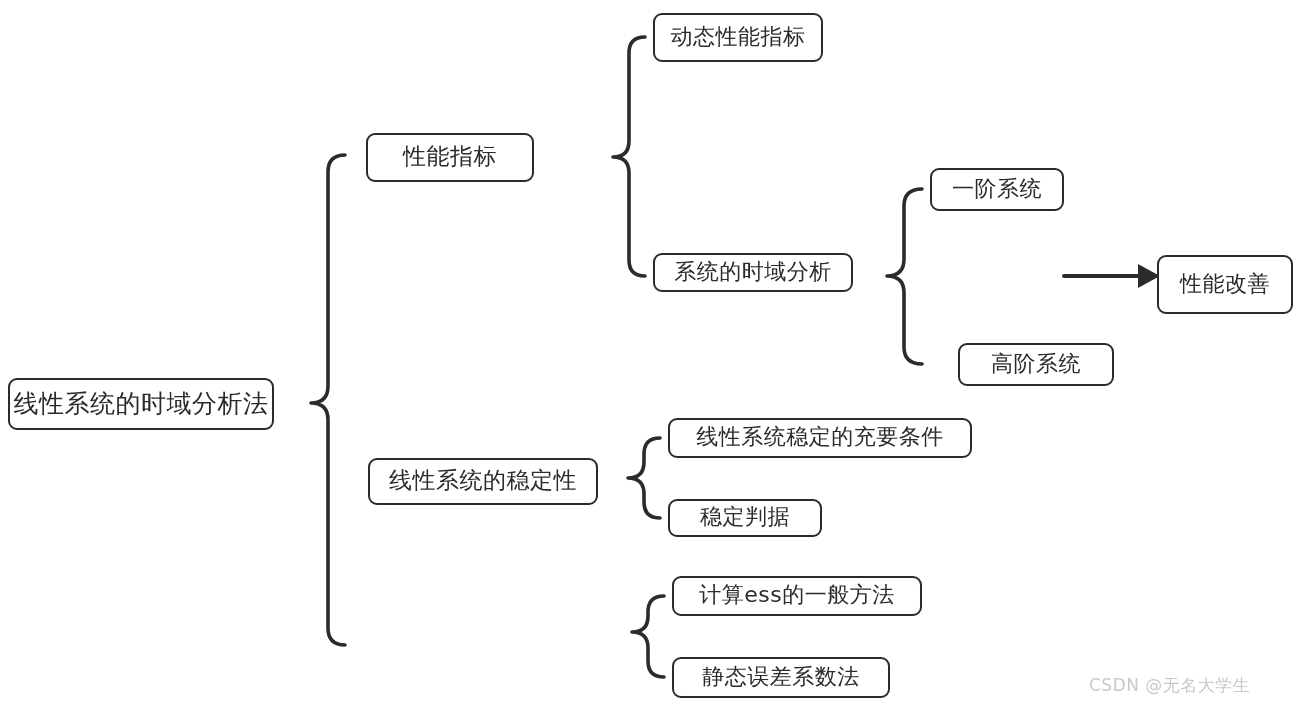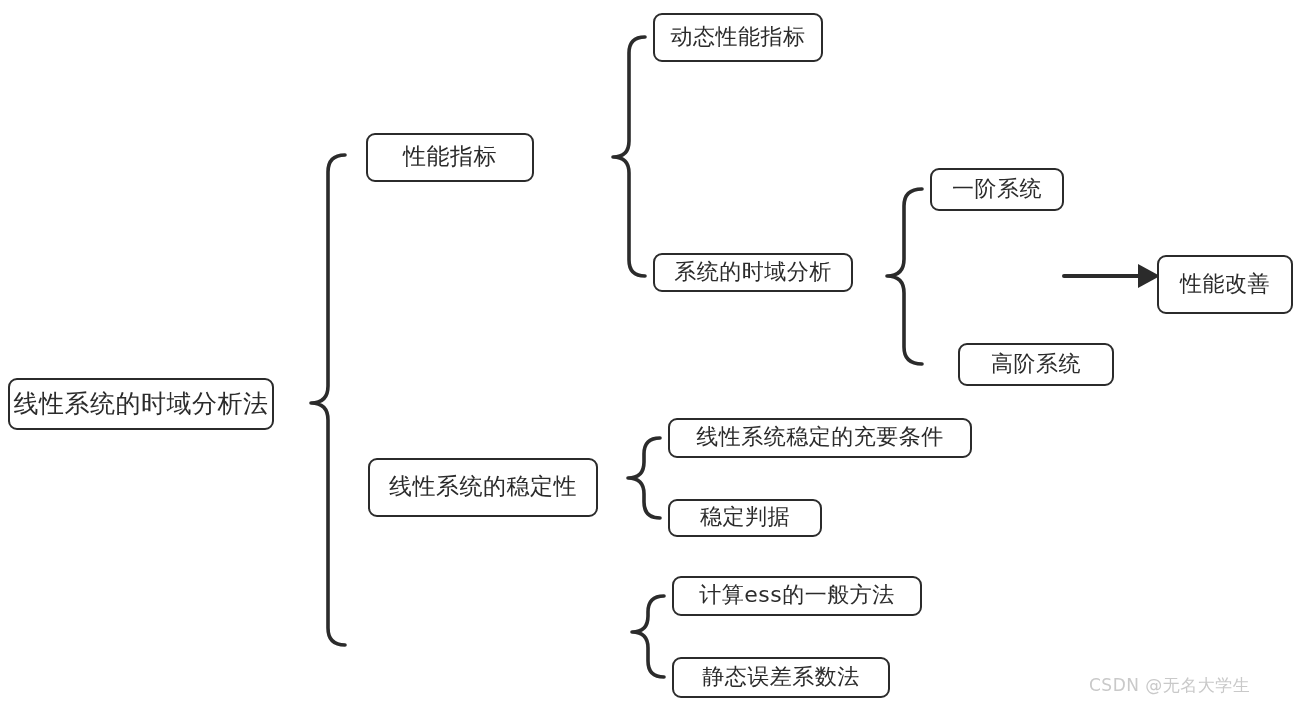--- a/index.html
+++ b/index.html
@@ -102,21 +102,21 @@
 
 
   <div class="node n-l4" style="left:1157px;top:255px;width:136px;height:59px;">
     <span>性能改善</span>
   </div>
 
   <div class="node n-l4" style="left:946px;top:343px;width:156px;height:43px;margin-left:12px;">
     <span>高阶系统</span>
   </div>
 
-  <div class="node n-l2" style="left:368px;top:458px;width:230px;height:59px;align-items:center;">
+  <div class="node n-l2" style="left:368px;top:458px;width:230px;height:47px;align-items:center;">
     <span>线性系统的稳定性</span>
   </div>
 
   <div class="node n-l3" style="left:668px;top:418px;width:304px;height:40px;">
     <span>线性系统稳定的充要条件</span>
   </div>
 
   <div class="node n-l3" style="left:668px;top:499px;width:154px;height:38px;">
     <span>稳定判据</span>
   </div>

